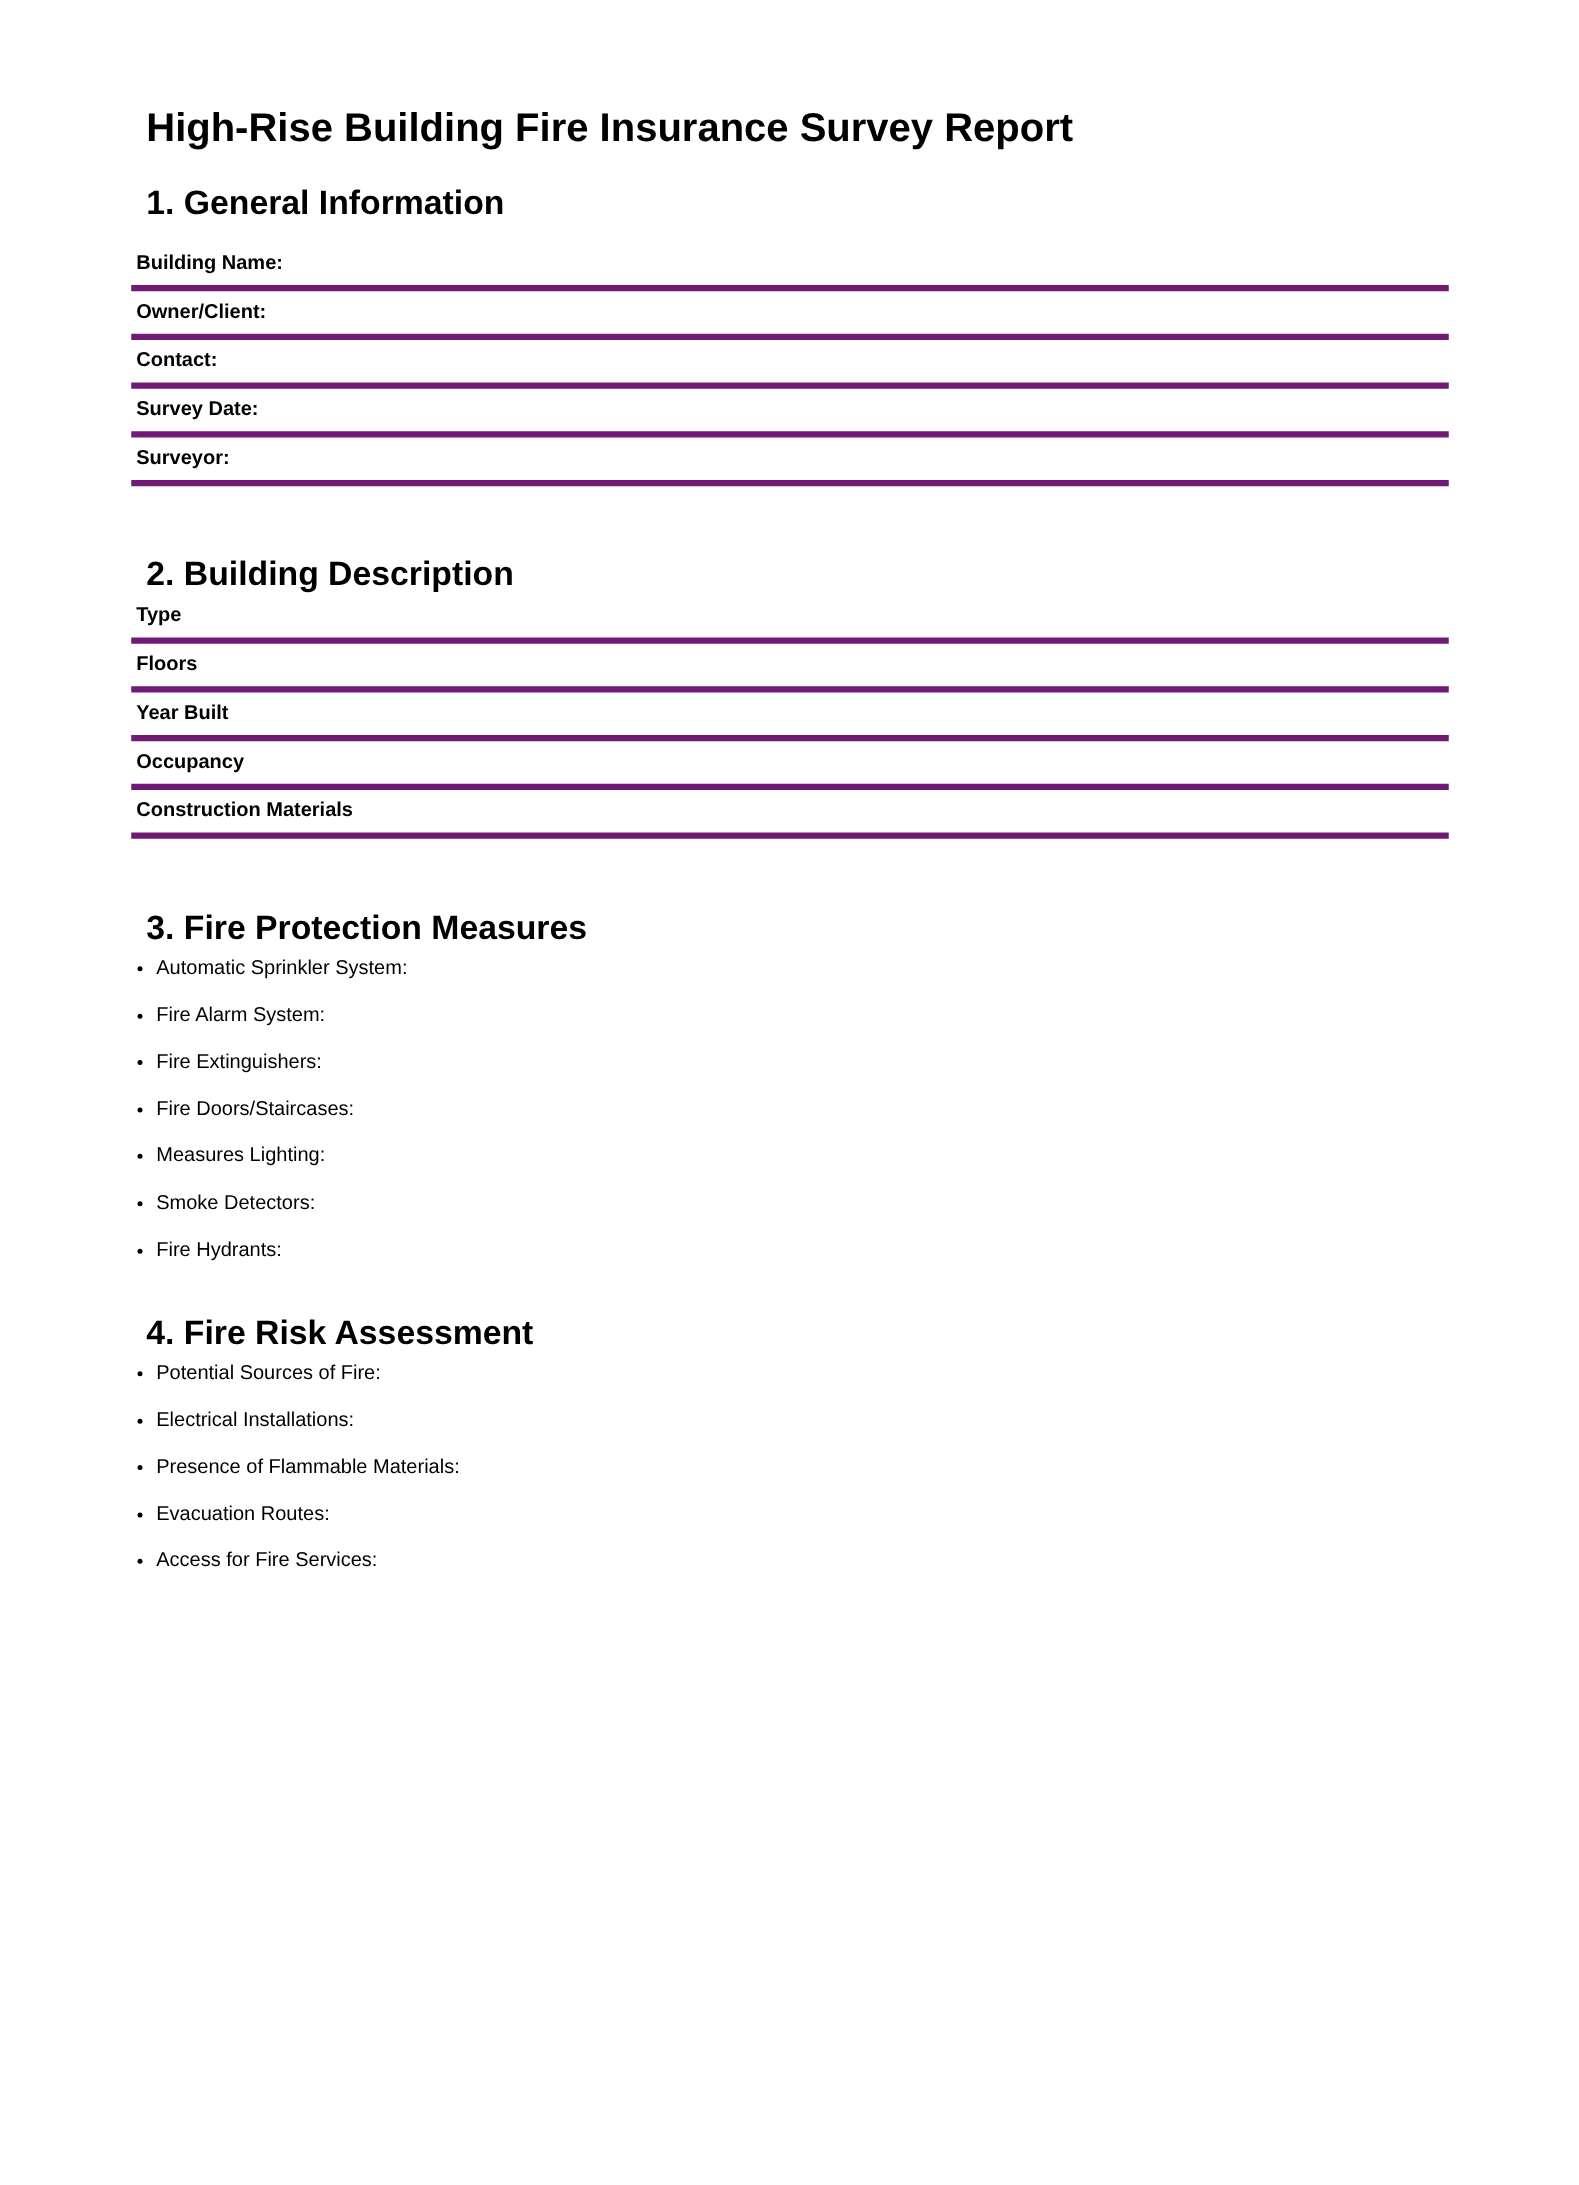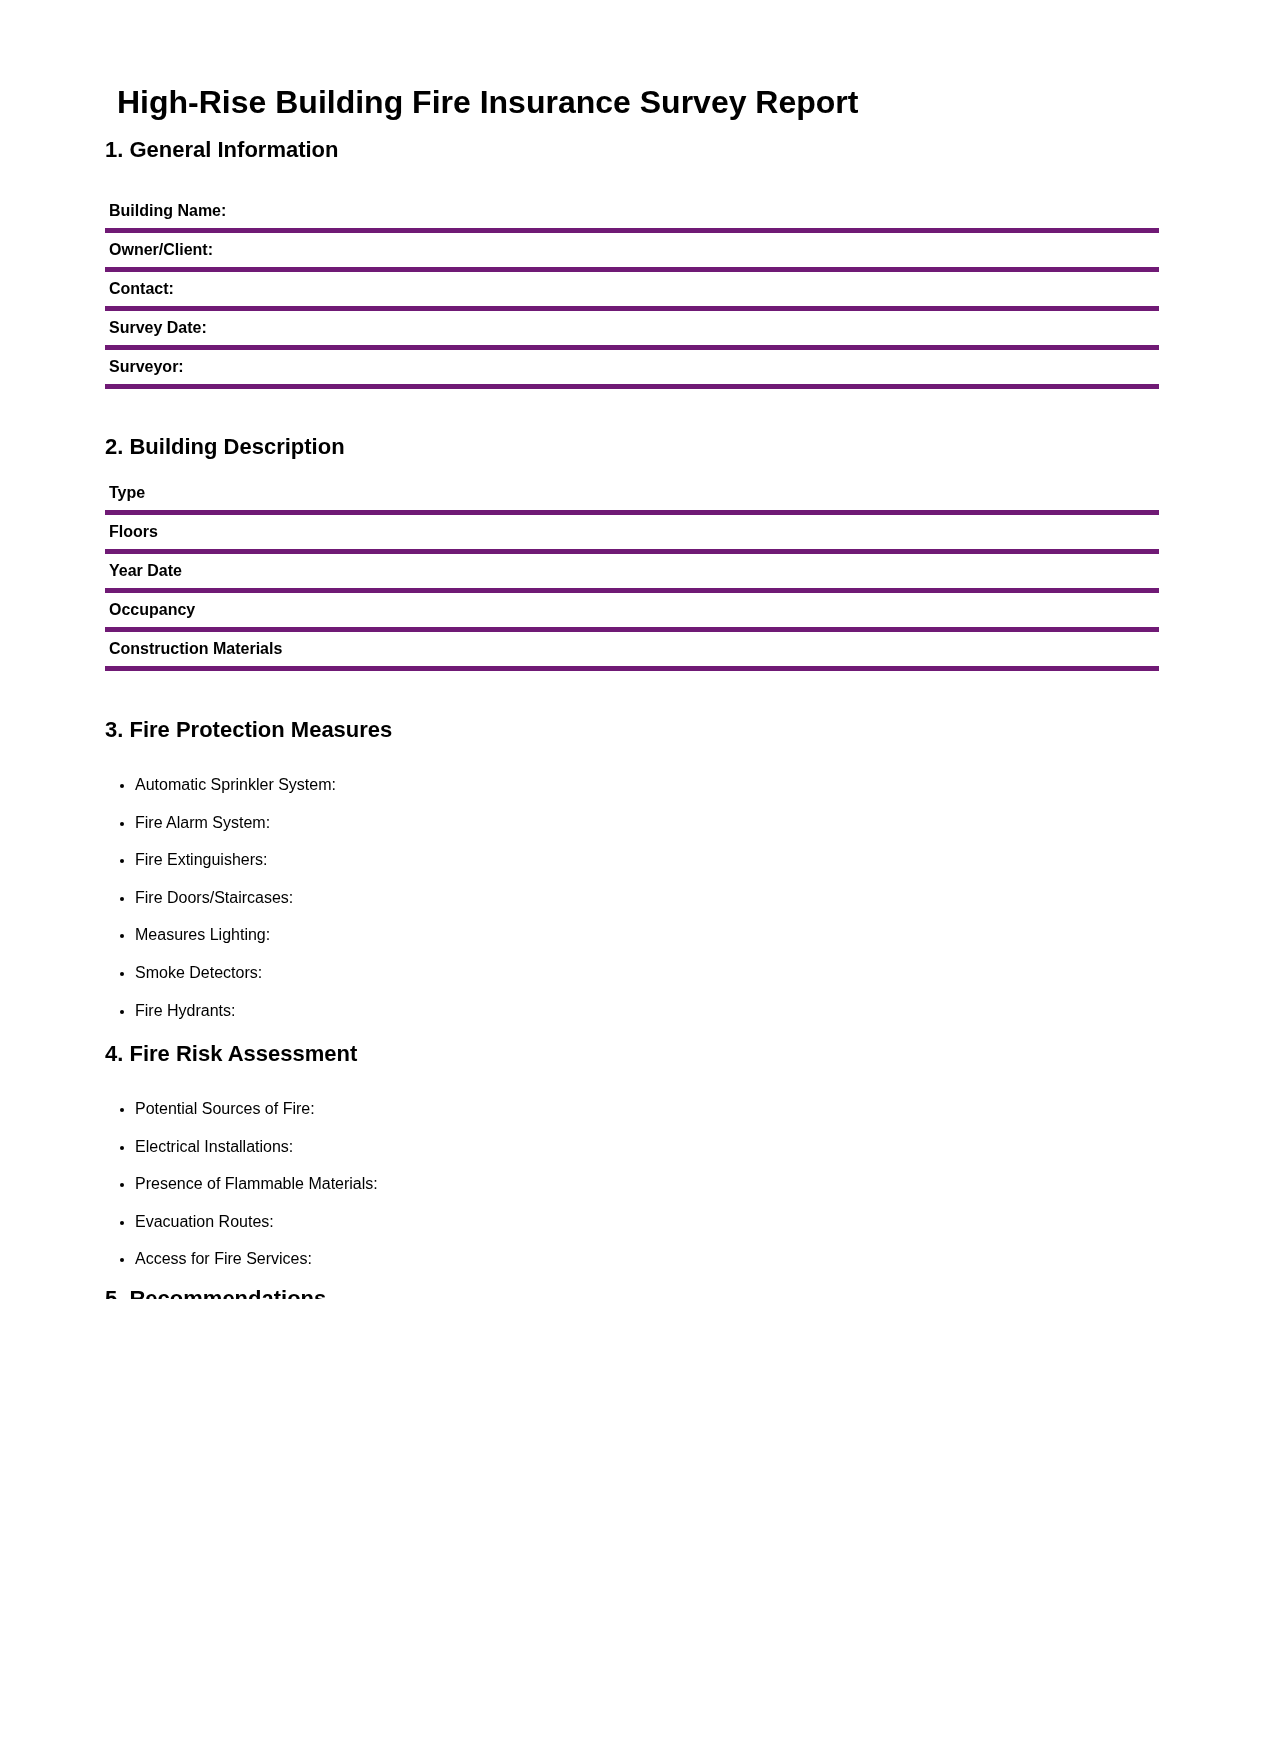--- a/index.html
+++ b/index.html
@@ -10,31 +10,31 @@
   .page {
     position: absolute; left: 0; top: 0; width: 1263px; height: 1299px;
     overflow: hidden;
   }
   .content { position: absolute; left: 105px; top: 0; width: 1054px; }
   h1 {
     margin: 0; position: absolute; top: 82px; left: 12px;
     font-size: 32px; font-weight: bold; line-height: 40px; white-space: nowrap;
   }
   h2 {
-    margin: 0; position: absolute; left: 0;
-    font-size: 22px; font-weight: bold; line-height: 26px; white-space: nowrap;
+    margin: 12px; position: absolute; left: 0;
+    font-size: 27px; font-weight: bold; line-height: 26px; white-space: nowrap;
   }
   table {
     position: absolute; left: 0; width: 1054px; border-collapse: collapse;
   }
   td {
     height: 34px; padding: 0 4px; border-bottom: 5px solid #701a75;
     font-size: 16px; font-weight: bold; vertical-align: middle; line-height: 18px;
   }
-  ul { position: absolute; left: 0; margin: 12px; padding: 0 0 0 18px; list-style: disc; }
+  ul { position: absolute; left: 0; margin: 2px; padding: 0 0 0 18px; list-style: disc; }
   li { font-size: 16px; line-height: 18px; height: 37.6px; padding-left: 0; }
   li::marker { font-size: 13px; }
 </style>
 </head>
 <body>
 
 <div class="page">
   <div class="content">
 
     <h1>High-Rise Building Fire Insurance Survey Report</h1>
@@ -63,21 +63,21 @@
     <h2 style="top:434px;">2. Building Description</h2>
     <table style="top:476px;">
       <tbody>
           <tr>
             <td>Type</td>
           </tr>
       <tr>
             <td>Floors</td>
           </tr>
       <tr>
-            <td>Year Date</td>
+            <td>Year Built</td>
           </tr>
       <tr>
             <td>Occupancy</td>
           </tr>
       <tr>
             <td>Construction Materials</td>
           </tr>
     </tbody>
       </table>
 

